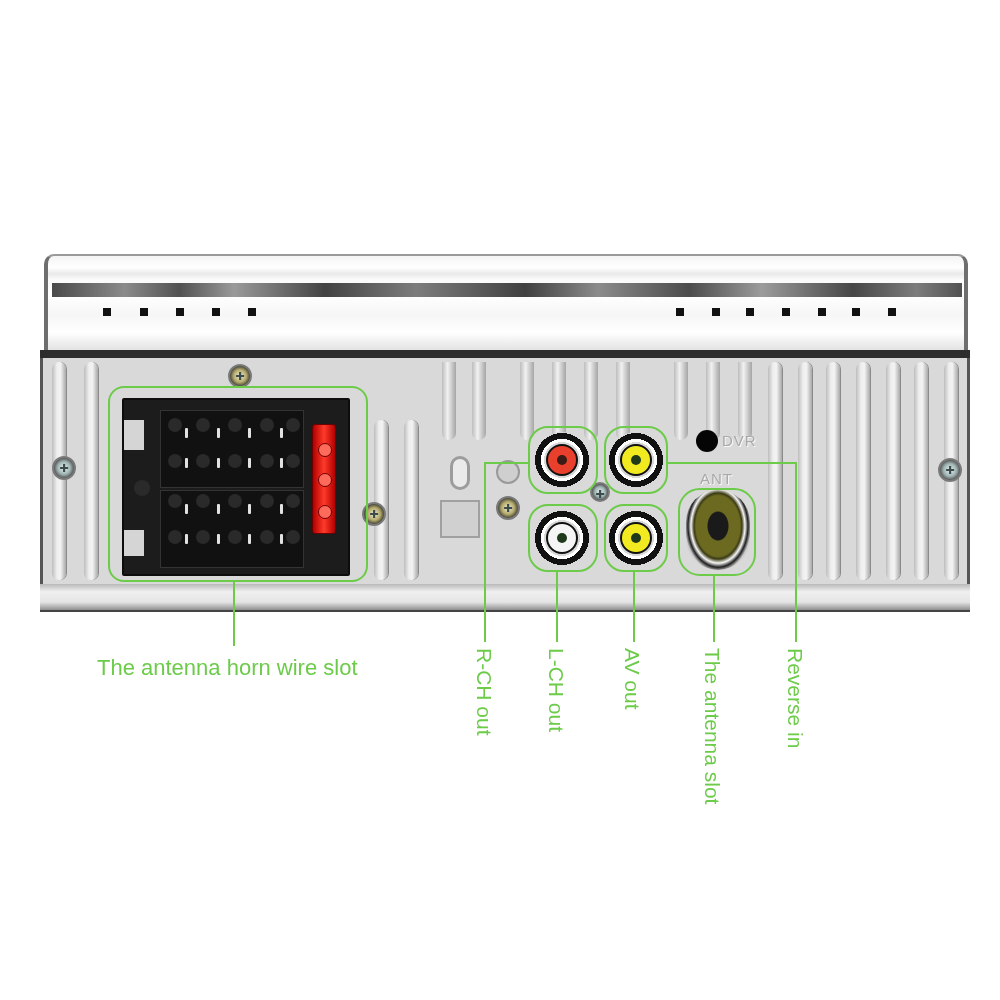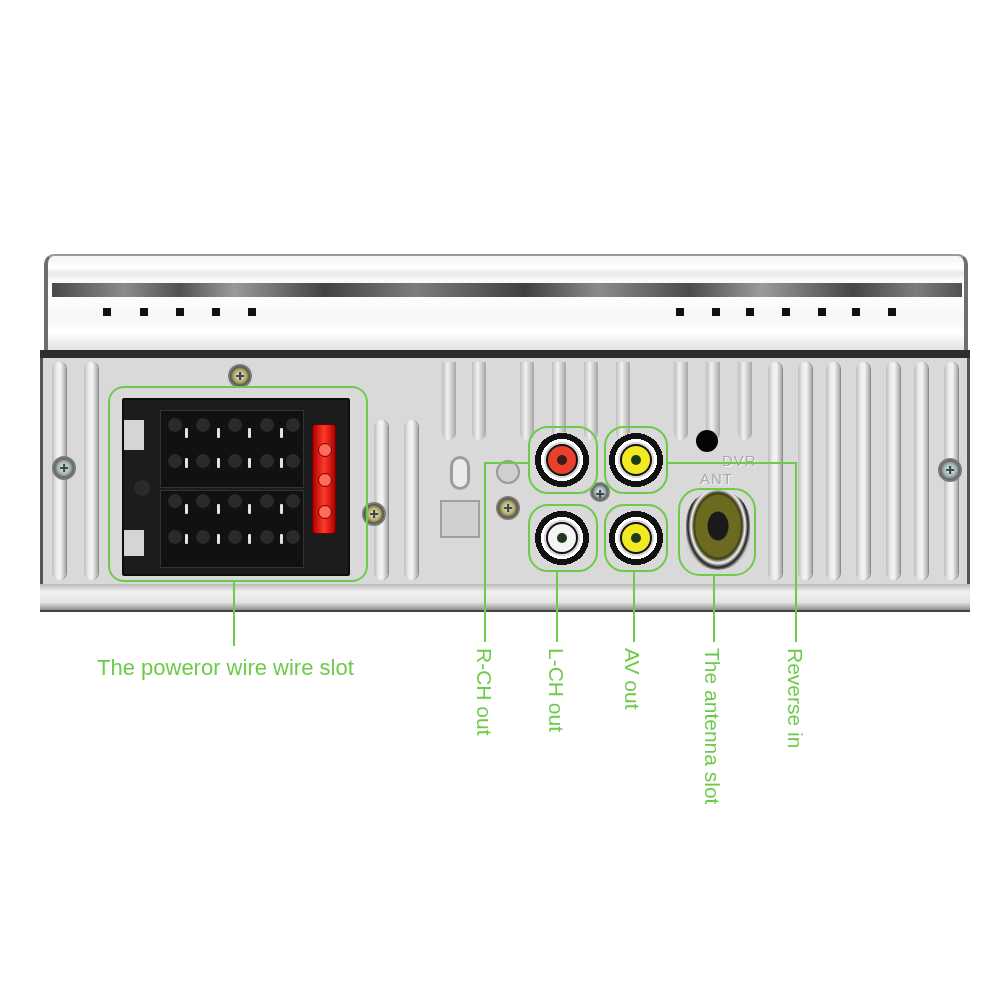--- a/index.html
+++ b/index.html
@@ -196,26 +196,26 @@
 </div>
 <div class="abs rca yellow" style="left:608px; top:510px">
   <div class="abs rca-insert">
       <div class="abs rca-core"></div>
     </div>
 </div>
 
 <div class="abs ant"></div>
 
 <div class="abs dvr-hole"></div>
-<div class="abs embossed" style="left:722px; top:452px">DVR</div>
+<div class="abs embossed" style="left:722px; top:432px">DVR</div>
 <div class="abs embossed" style="left:700px; top:470px">ANT</div>
 
 <div class="abs callout-box" style="left:108px; top:386px; width:260px; height:196px"></div>
 <div class="abs line" style="left:233px; top:582px; width:2px; height:64px"></div>
-<div class="abs label" style="left:97px; top:655px">The poweror wire wire slot</div>
+<div class="abs label" style="left:97px; top:655px">The antenna horn wire slot</div>
 
 <div class="abs callout-box" style="left:528px; top:426px; width:70px; height:68px; border-radius:20px"></div>
 <div class="abs line" style="left:484px; top:462px; width:44px; height:2px"></div>
 <div class="abs line" style="left:484px; top:462px; width:2px; height:180px"></div>
 <div class="abs vlabel" style="left:472px; top:648px">R-CH out</div>
 
 <div class="abs callout-box" style="left:528px; top:504px; width:70px; height:68px; border-radius:20px"></div>
 <div class="abs line" style="left:556px; top:572px; width:2px; height:70px"></div>
 <div class="abs vlabel" style="left:544px; top:648px">L-CH out</div>
 

